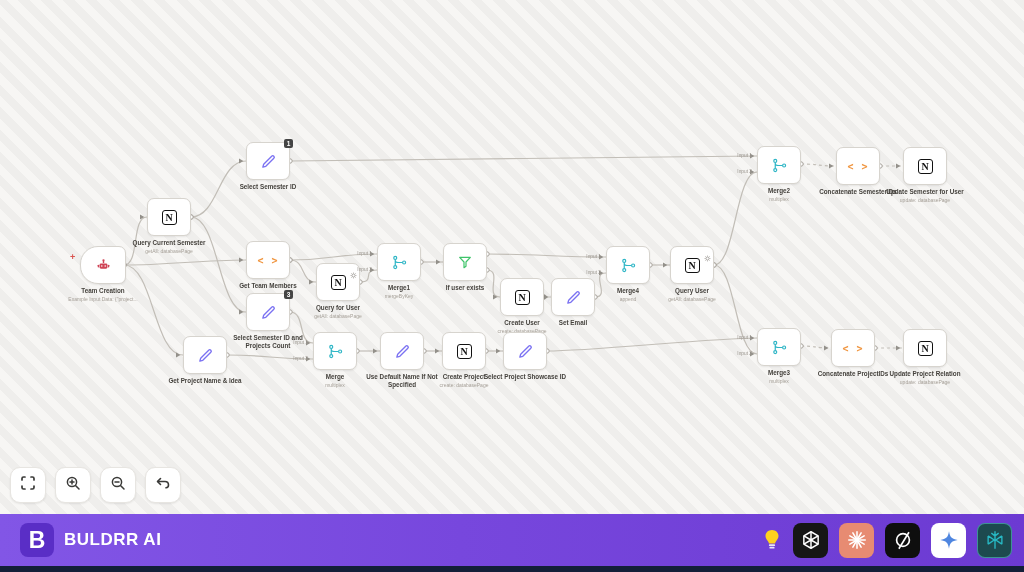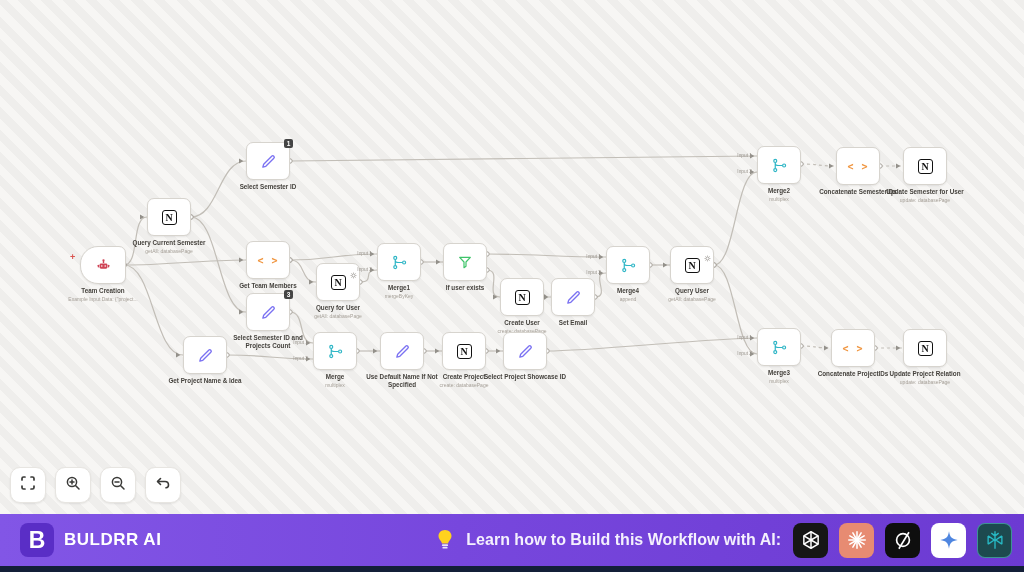--- a/index.html
+++ b/index.html
@@ -473,21 +473,20 @@
       <div class="brand-name">BULDRR AI</div>
     </div>
     <div class="promo-group">
       <span class="bulb">
         <svg width="18" height="22" viewBox="0 0 18 22">
           <path d="M9 1 C13 1 15.5 3.8 15.5 7 C15.5 9.3 14.2 10.6 13.2 11.9 C12.5 12.8 12.2 13.6 12.1 14.5 H5.9 C5.8 13.6 5.5 12.8 4.8 11.9 C3.8 10.6 2.5 9.3 2.5 7 C2.5 3.8 5 1 9 1 Z" fill="#ffd21e"></path>
           <rect x="5.9" y="15.3" width="6.2" height="1.8" rx="0.9" fill="#e9e6f5"></rect>
           <rect x="6.4" y="17.8" width="5.2" height="1.8" rx="0.9" fill="#e9e6f5"></rect>
         </svg>
       </span>
-      <span class="promo-text">Learn how to Build this Workflow with AI:</span>
       <div class="ai-tiles" id="ai-tiles">
           <div class="ai-tile" style="background: rgb(22, 22, 22);">
             <span style="display: flex;">
               <svg width="22" height="22" viewBox="0 0 24 24" fill="none" stroke="#ffffff" stroke-width="1.6" stroke-linejoin="round">
                 <polygon points="12,3 19.8,7.5 19.8,16.5 12,21 4.2,16.5 4.2,7.5"></polygon>
                 <path d="M12 3 V12 M19.8 7.5 L12 12 M19.8 16.5 L12 12 M12 21 V12 M4.2 16.5 L12 12 M4.2 7.5 L12 12"></path>
               </svg>
             </span>
           </div>
           <div class="ai-tile" style="background: rgb(231, 139, 114);">

